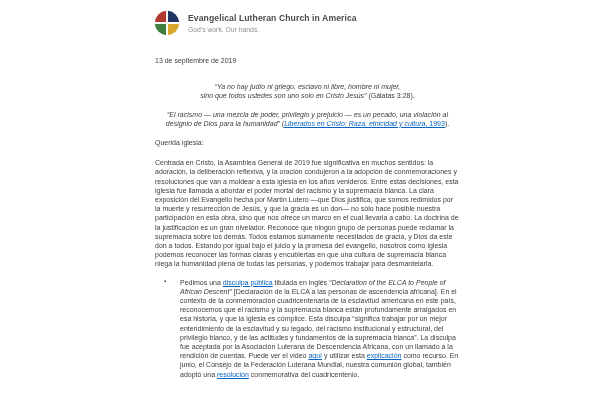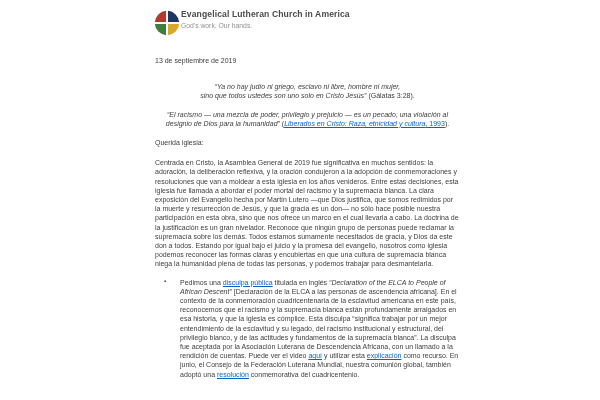--- a/index.html
+++ b/index.html
@@ -8,21 +8,21 @@
     background: #ffffff;
     font-family: "Liberation Sans", sans-serif;
     color: #3c3c3c;
     overflow: hidden;
   }
   .page { position: relative; width: 600px; height: 400px; background: #fff; }
 
   
   .letterhead {
     position: absolute; top: 9px; left: 153px;
-    display: flex; 
+    display: flex; align-items: center; gap: 7px;
   }
   .logo { width: 28px; height: 28px; flex: 0 0 auto; }
   .brand-name {
     font-size: 8.6px; font-weight: bold; color: #4b4b4b; letter-spacing: 0.1px;
   }
   .brand-tagline { font-size: 6.8px; color: #909090; margin-top: 2.5px; }
 
   
   .content {
     position: absolute; left: 155px; top: 56px; width: 305px;

